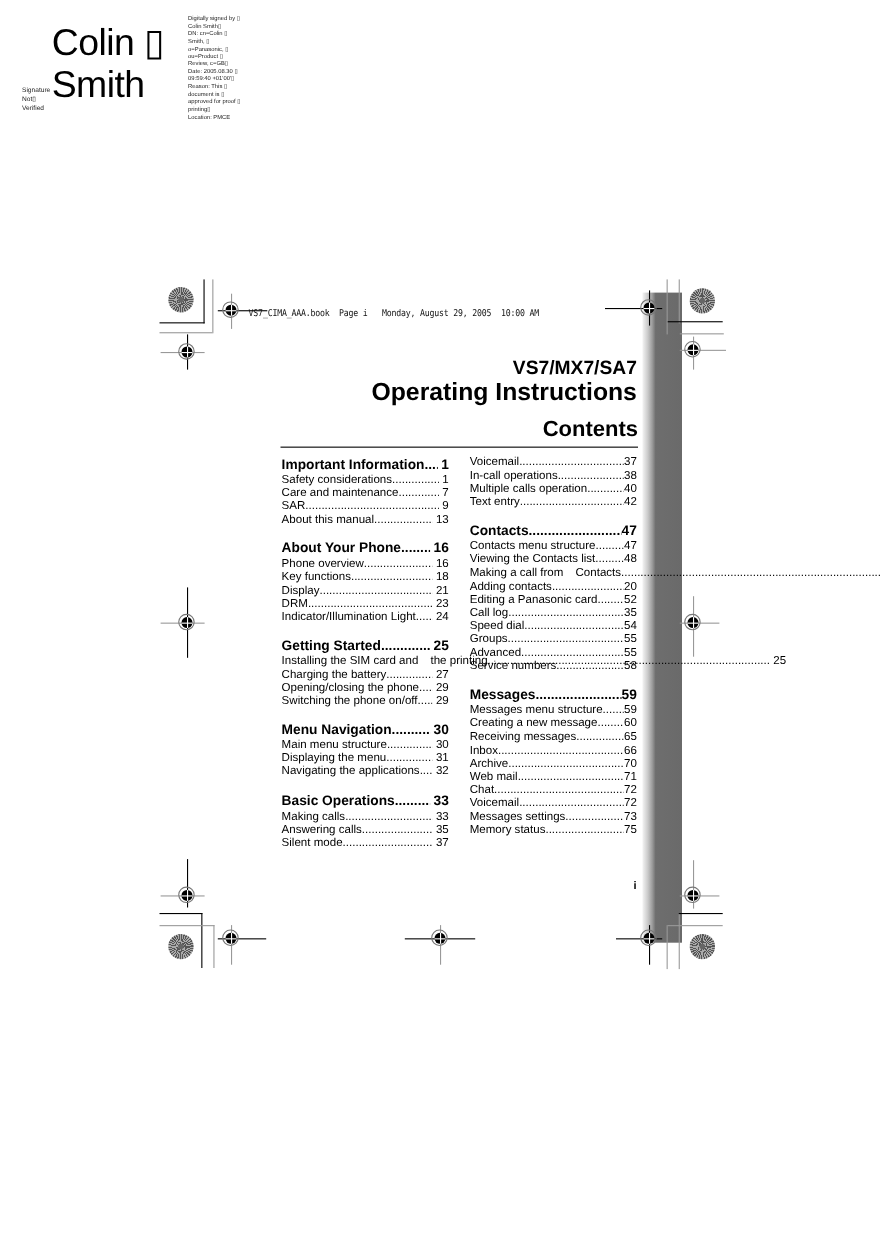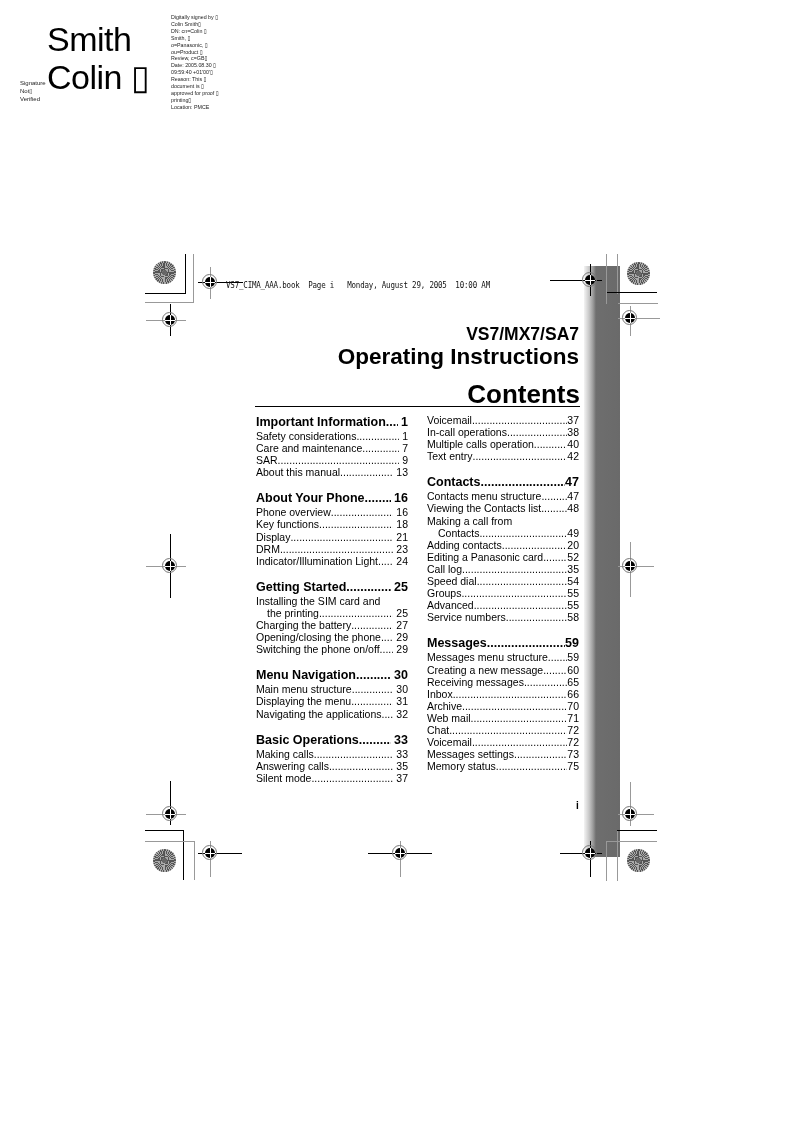--- a/index.html
+++ b/index.html
@@ -13,36 +13,36 @@
 
     
     .print-header { position:absolute; left:226px; top:280px; font-family:"DejaVu Sans Mono", "Liberation Mono", monospace; font-size:8.5px; letter-spacing:-0.2px; white-space:pre; color:#111; transform:scaleX(0.88); transform-origin:left top; }
 
     
     .side-tab { position:absolute; left:584px; top:266px; width:36px; height:591px; background:linear-gradient(to right, #f4f4f4 0px, #c9c9c9 5px, #9b9b9b 9px, #6e6e6e 12px, #6a6a6a 100%); }
 
     
     .model { position:absolute; right:223px; top:324px; font-size:17.5px; font-weight:bold; }
     .title { position:absolute; right:223px; top:344px; font-size:22.5px; font-weight:bold; text-align:right; white-space:nowrap; }
-    .contents-h { position:absolute; right:222px; top:379px; font-size:26px; font-weight:bold; text-align:right; }
+    .contents-h { position:absolute; right:222px; top:379px; font-size:20px; font-weight:bold; text-align:right; }
     .rule { position:absolute; left:255px; top:406px; width:325px; height:1px; background:#000; }
 
     
     .col { position:absolute; top:414px; }
     .col-left { left:256px; width:152px; }
     .col-right { left:427px; width:152px; }
     .sec { margin-bottom:12px; }
     .sec-head { font-size:12.5px; font-weight:bold; line-height:16px; display:flex; white-space:nowrap;text-align:right; }
     .entry { font-size:10.5px; line-height:12.1px; display:flex; white-space:nowrap; }
     .entry .t, .sec-head .t { flex:0 0 auto; }
     .entry .d, .sec-head .d { flex:1 1 auto; overflow:hidden; }
     .entry .d::after, .sec-head .d::after { content:"........................................................................................"; letter-spacing:0; }
     .entry .p, .sec-head .p { flex:0 0 auto; }
     .col-left .entry .p, .col-left .sec-head .p { padding-left:3px; }
-    .wrap { flex-direction:column; }
+    .wrap { flex-direction:row; }
     .wrap .line2 { display:flex; padding-left:11px; }
 
     .page-num { position:absolute; left:576px; top:800px; font-size:10px; font-weight:bold; }
 
     
     .mark { position:absolute; width:0; height:0; }
     .mark .h { position:absolute; height:1px; background:#000; }
     .mark .v { position:absolute; width:1px; background:#000; }
     .mark .ring { position:absolute; left:-8px; top:-8px; width:15px; height:15px; border:1px solid #777; border-radius:50%; box-sizing:border-box; }
     .mark .dot { position:absolute; left:-5px; top:-5px; width:10px; height:10px; background:#000; border-radius:50%; }
@@ -53,22 +53,22 @@
     .rosette { position:absolute; width:23px; height:23px; border-radius:50%; background:repeating-conic-gradient(#555 0deg 6deg, #aaa 6deg 12deg); }
     .rosette::after { content:""; position:absolute; left:9px; top:9px; width:5px; height:5px; border-radius:50%; background:#666; }
 
     .line { position:absolute; background:#000; }
     .lg { background:#999; }
   </style>
 </head>
 <body>
 
 <div class="sig-name">
+  <div>Colin ▯</div>
   <div>Smith</div>
-  <div>Colin ▯</div>
 </div>
 <div class="sig-status">
   <div>Signature</div>
   <div>Not▯</div>
   <div>Verified</div>
 </div>
 <div class="sig-details" id="sig-details">
     <div>Digitally signed by ▯</div>
     <div>Colin Smith▯</div>
     <div>DN: cn=Colin ▯</div>

